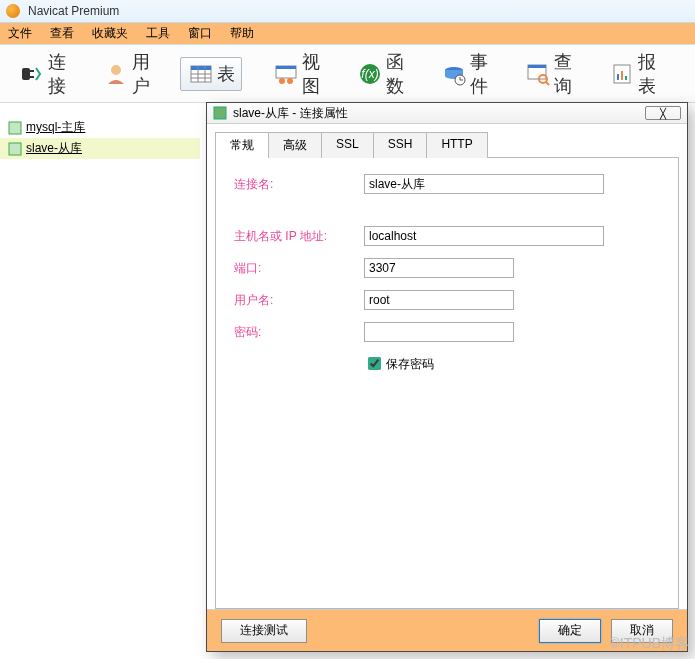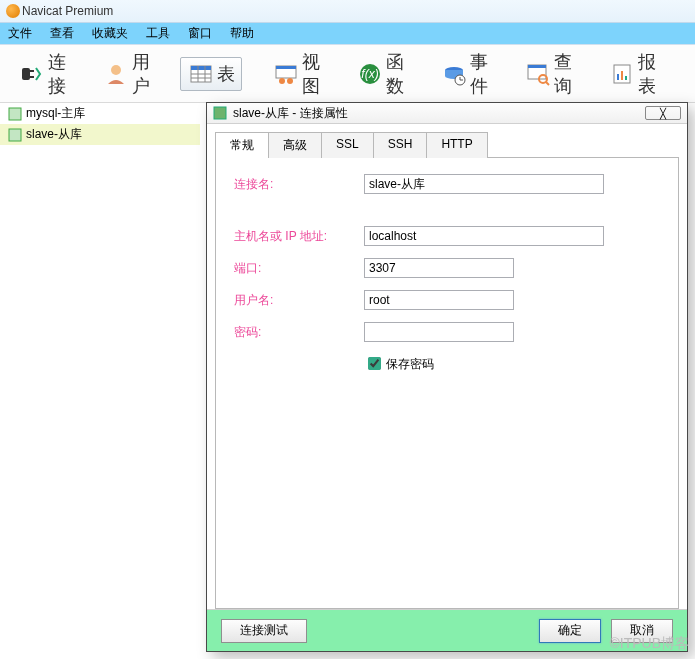--- a/index.html
+++ b/index.html
@@ -1,35 +1,35 @@
 <!DOCTYPE html>
 <html><head>
 <meta charset="utf-8">
 <style>
 * { box-sizing: border-box; font-family: "Microsoft YaHei", sans-serif; font-size: 12px; }
 body { margin: 0; width: 695px; height: 659px; background: #fff; overflow: hidden; position: relative; }
 
 
-.titlebar { height: 23px; background: linear-gradient(#f0f8fe,#e6f2fb); display: flex; align-items: center; padding: 0 6px; gap: 2px; border-bottom: 1px solid #c2d9ec; }
+.titlebar { height: 23px; background: linear-gradient(#f0f8fe,#e6f2fb); display: flex; align-items: center; padding: 0 6px; gap: 8px; border-bottom: 1px solid #c2d9ec; }
 .app-icon { width: 14px; height: 14px; background: radial-gradient(circle at 35% 35%, #ffb84d, #e07c00); border-radius: 50%; }
 .title-text { color: #333; }
 
 
-.menubar { height: 22px; background: #7dd3fc; display: flex; align-items: center; gap: 18px; padding: 0 8px; border-bottom: 1px solid #d0e0ef; }
+.menubar { height: 22px; background: #fdba74; display: flex; align-items: center; gap: 18px; padding: 0 8px; border-bottom: 1px solid #d0e0ef; }
 .menu-item { color: #000; cursor: default; }
 
 
 .toolbar { height: 58px; background: #fcfcfc; display: flex; align-items: center; padding: 0 12px; gap: 24px; border-bottom: 1px solid #dadada; }
 .tool-btn { display: flex; flex-direction: row; align-items: center; gap: 2px; padding: 4px 6px; cursor: default; justify-content: space-between; }
 .tool-btn.active { background: linear-gradient(#fff,#e8eef3); border: 1px solid #b0b9c2; border-radius: 2px; }
 .tool-icon { width: 28px; height: 24px; display: flex; align-items: center; justify-content: center; }
 .tool-label { font-size: 18px; color: #333; }
 
 
-.sidebar { position: absolute; top: 103px; left: 0; width: 200px; }
+.sidebar { position: absolute; top: 117px; left: 0; width: 200px; text-decoration: underline; }
 .tree-item { display: flex; align-items: center; gap: 4px; padding: 2px 8px; }
 .tree-item.selected { background: #f2f7cc; }
 .db-icon { width: 14px; height: 14px; }
 
 
 .dialog { position: absolute; left: 206px; top: 102px; width: 482px; height: 550px; background: #fff; border: 1px solid #494949; box-shadow: 6px 6px 14px rgba(0,0,0,0.25); display: flex; flex-direction: column; }
 .dlg-titlebar { height: 24px; background: linear-gradient(#fdfdfd,#f0f0f0); display: flex; align-items: center; padding: 0 6px; gap: 6px; border-bottom: 1px solid #d0d0d0; justify-content: center; }
 .dlg-title-icon { width: 14px; height: 14px; }
 .dlg-close { margin-left: auto; width: 36px; height: 14px; border: 1px solid #888; border-radius: 2px; display: flex; align-items: center; justify-content: center; font-size: 10px; }
 
@@ -40,21 +40,21 @@
 .tab-panel { border: 1px solid #b8b8b8; height: 452px; padding: 16px 18px; background: #fff; margin-top: -1px; }
 
 .form-row { display: flex; align-items: center; margin-bottom: 12px; }
 .form-row label { width: 130px; color: #ec4899; }
 .form-row input[type=text], .form-row input[type=password] { border: 1px solid #abadb3; padding: 2px 4px; height: 20px; }
 .inp-long { width: 240px; }
 .inp-med { width: 150px; }
 .chk-row { margin-left: 130px; display: flex; align-items: flex-end; gap: 2px; }
 .chk-row input { accent-color: #3a8; }
 
-.dlg-buttons { height: 48px; border-top: 1px solid #d0d0d0; display: flex; align-items: center; padding: 0 14px; gap: 10px; background: #86efac; }
+.dlg-buttons { height: 48px; border-top: 1px solid #d0d0d0; display: flex; align-items: center; padding: 0 14px; gap: 10px; background: #fdba74; }
 .btn { height: 24px; padding: 0 18px; border: 1px solid #8f8f8f; background: linear-gradient(#fdfdfd,#e6e6e6); cursor: default; }
 .btn.primary { border: 1px solid #2f79b9; box-shadow: 0 0 2px #6fa8d8; }
 .spacer { flex: 1; }
 
 .watermark { position: absolute; right: 6px; bottom: 6px; color: #bbb; font-size: 14px; z-index: 20; }
 </style>
 </head>
 <body>
 
 <div class="titlebar">

